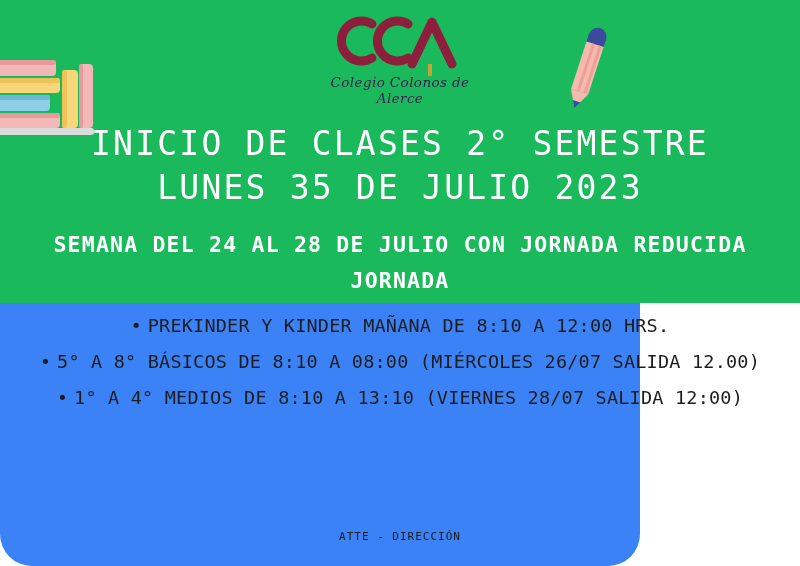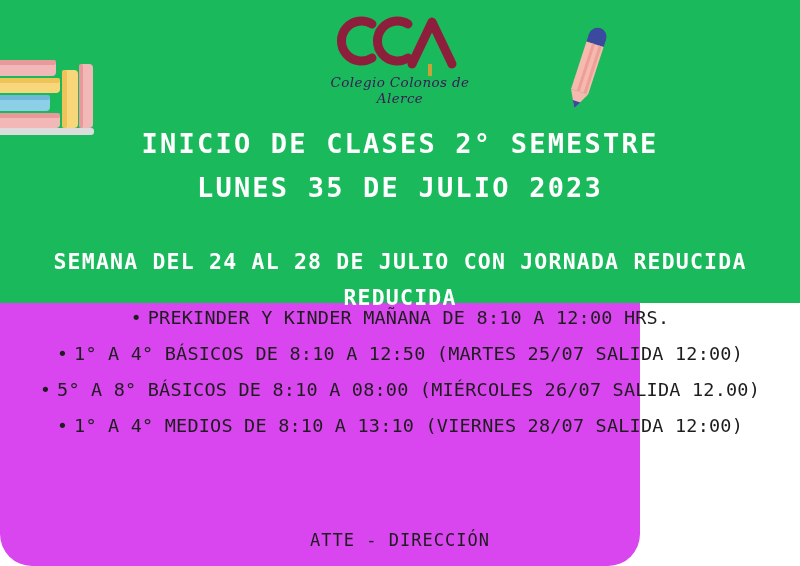--- a/index.html
+++ b/index.html
@@ -10,21 +10,21 @@
     width: 800px;
     height: 566px;
     font-family: "Liberation Sans", sans-serif;
     background: #ffffff;
     overflow: hidden;
   }
   .poster {
     position: relative;
     width: 640px;
     height: 566px;
-    background: #d946ef;
+    background: #3b82f6;
     border-radius: 32px;
   }
   .green-band {
     position: absolute;
     left: 0;
     top: 0;
     width: 800px;
     height: 303px;
     background: #1aba5c;
   }
@@ -71,46 +71,46 @@
   .title-block {
     position: absolute;
     left: 0;
     top: 122px;
     width: 800px;
     text-align: center;
     color: #ffffff;
   }
   .title-line {
     font-family: "DejaVu Sans Mono", monospace;
-    font-weight: bold;
-    font-size: 27px;
+    font-weight: normal;
+    font-size: 33px;
     letter-spacing: 2.2px;
     line-height: 44px;
     color: #ffffff;
   }
   .subtitle-block {
     position: absolute;
     left: 0;
-    top: 244px;
+    top: 227px;
     width: 800px;
     text-align: center;
   }
   .subtitle-line {
     font-family: "DejaVu Sans Mono", monospace;
     font-weight: bold;
     font-size: 21.5px;
     letter-spacing: 1.2px;
     line-height: 36px;
     color: #ffffff;
   }
   
   .list {
     position: absolute;
     left: 0;
-    top: 300px;
+    top: 308px;
     width: 800px;
     padding: 0;
     margin: 0;
     list-style: none;
     text-align: center;
   }
   .list-item {
     font-family: "DejaVu Sans Mono", monospace;
     font-size: 18.5px;
     letter-spacing: 0.2px;
@@ -124,21 +124,21 @@
     margin-right: 6px;
   }
   
   .signature {
     position: absolute;
     left: 0;
     top: 530px;
     width: 800px;
     text-align: center;
     font-family: "DejaVu Sans Mono", monospace;
-    font-size: 17px;
+    font-size: 11px;
     letter-spacing: 1px;
     color: #1d1d1d;
   }
 </style>
 </head>
 <body>
 
 <div class="poster">
 
   <div class="green-band"></div>
@@ -192,29 +192,26 @@
     <div class="logo-text">Colegio Colonos de Alerce</div>
   </div>
 
   <div class="title-block">
     <div class="title-line">INICIO DE CLASES 2° SEMESTRE</div>
     <div class="title-line">LUNES 35 DE JULIO 2023</div>
   </div>
 
   <div class="subtitle-block">
     <div class="subtitle-line">SEMANA DEL 24 AL 28 DE JULIO CON JORNADA REDUCIDA</div>
-    <div class="subtitle-line">REDUCIDA</div>
+    <div class="subtitle-line">JORNADA</div>
   </div>
 
   <ul class="list">
     <li class="list-item">
       <span class="bullet">•</span><span>PREKINDER Y KINDER MAÑANA DE 8:10 A 12:00 HRS.</span>
-    </li>
-    <li class="list-item">
-      <span class="bullet">•</span><span>1° A 4° BÁSICOS DE 8:10 A 12:50 (MARTES 25/07 SALIDA 12:00)</span>
     </li>
     <li class="list-item">
       <span class="bullet">•</span><span>5° A 8° BÁSICOS DE 8:10 A 08:00 (MIÉRCOLES 26/07 SALIDA 12.00)</span>
     </li>
     <li class="list-item">
       <span class="bullet">•</span><span>1° A 4° MEDIOS DE 8:10 A 13:10 (VIERNES 28/07 SALIDA 12:00)</span>
     </li>
   </ul>
 
   <div class="signature">ATTE - DIRECCIÓN</div>

